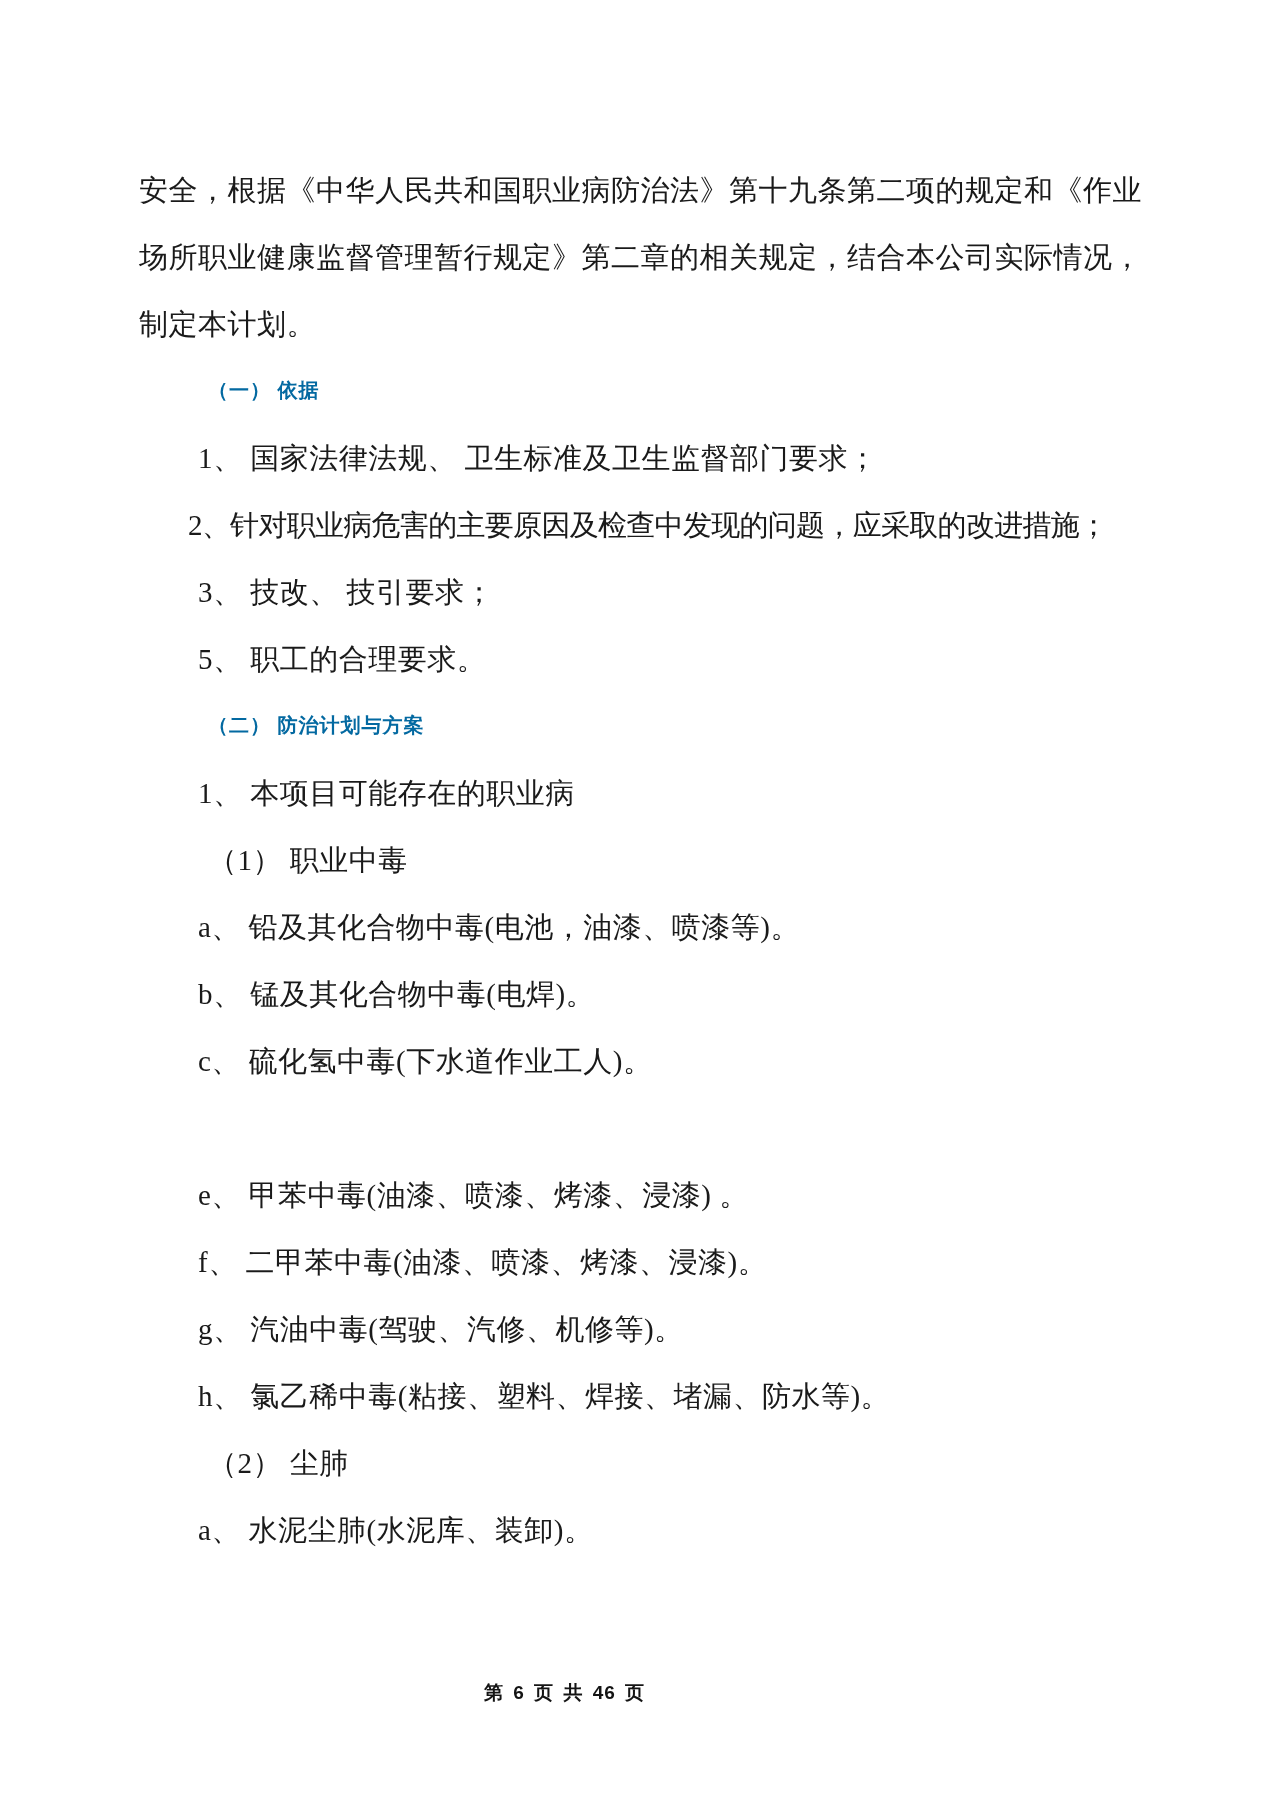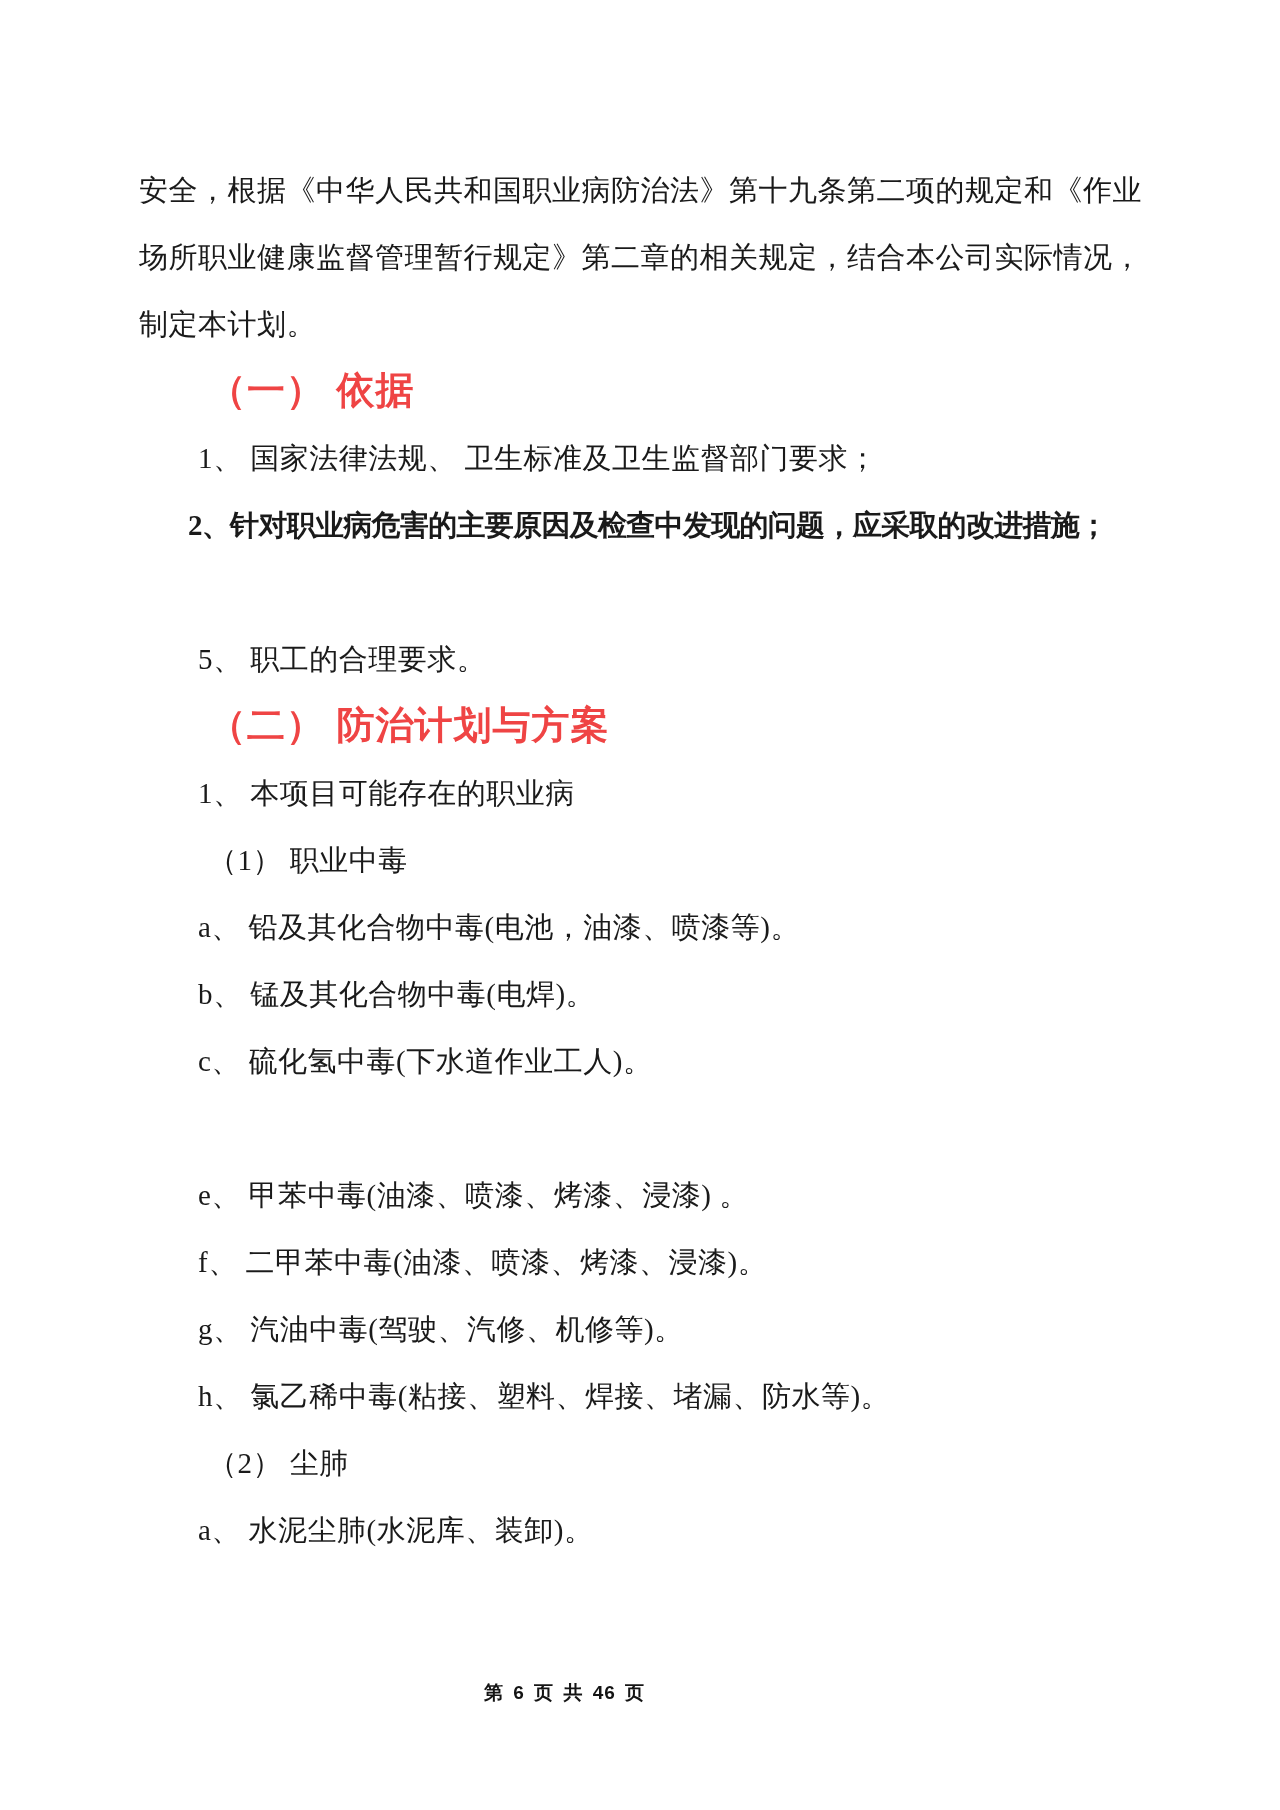--- a/index.html
+++ b/index.html
@@ -19,28 +19,28 @@
     position:absolute;
     left:139px;
     font-family:"Liberation Serif","DejaVu Serif",serif;
     font-size:29px;
     line-height:32px;
     color:#1a1a1a;
     letter-spacing:0.5px;
     white-space:pre;
   }
   .li{left:198px;}          
-  .li-tight{left:188px;letter-spacing:-0.7px;font-weight:bold;} 
+  .li-tight{left:188px;letter-spacing:-0.7px;} 
   .li2{left:208px;}         
   .hd{
     font-family:"Liberation Sans","DejaVu Sans",sans-serif;
     font-weight:700;
-    font-size:38px;
+    font-size:20px;
     letter-spacing:1px;
-    color:#ef4444;
+    color:#0369a1;
   }
   .footer{
     position:absolute;
     left:484px;top:1680px;
     font-family:"Liberation Sans","DejaVu Sans",sans-serif;
     font-weight:700;
     font-size:19px;
     letter-spacing:1px;
     word-spacing:3px;
     color:#141414;
@@ -53,20 +53,21 @@
 <div class="page">
 
   <div class="line" style="top:174px">安全，根据《中华人民共和国职业病防治法》第十九条第二项的规定和《作业</div>
   <div class="line" style="top:241px">场所职业健康监督管理暂行规定》第二章的相关规定，结合本公司实际情况，</div>
   <div class="line" style="top:308px">制定本计划。</div>
 
   <div class="line li2 hd" style="top:374px">（一） 依据</div>
 
   <div class="line li" style="top:442px">1、 国家法律法规、 卫生标准及卫生监督部门要求；</div>
   <div class="line li-tight" style="top:509px">2、针对职业病危害的主要原因及检查中发现的问题，应采取的改进措施；</div>
+  <div class="line li" style="top:576px">3、 技改、 技引要求；</div>
   <div class="line li" style="top:643px">5、 职工的合理要求。</div>
 
   <div class="line li2 hd" style="top:709px">（二） 防治计划与方案</div>
 
   <div class="line li" style="top:777px">1、 本项目可能存在的职业病</div>
   <div class="line li2" style="top:844px">（1） 职业中毒</div>
 
   <div class="line li" style="top:911px">a、 铅及其化合物中毒(电池，油漆、喷漆等)。</div>
   <div class="line li" style="top:978px">b、 锰及其化合物中毒(电焊)。</div>
   <div class="line li" style="top:1045px">c、 硫化氢中毒(下水道作业工人)。</div>

